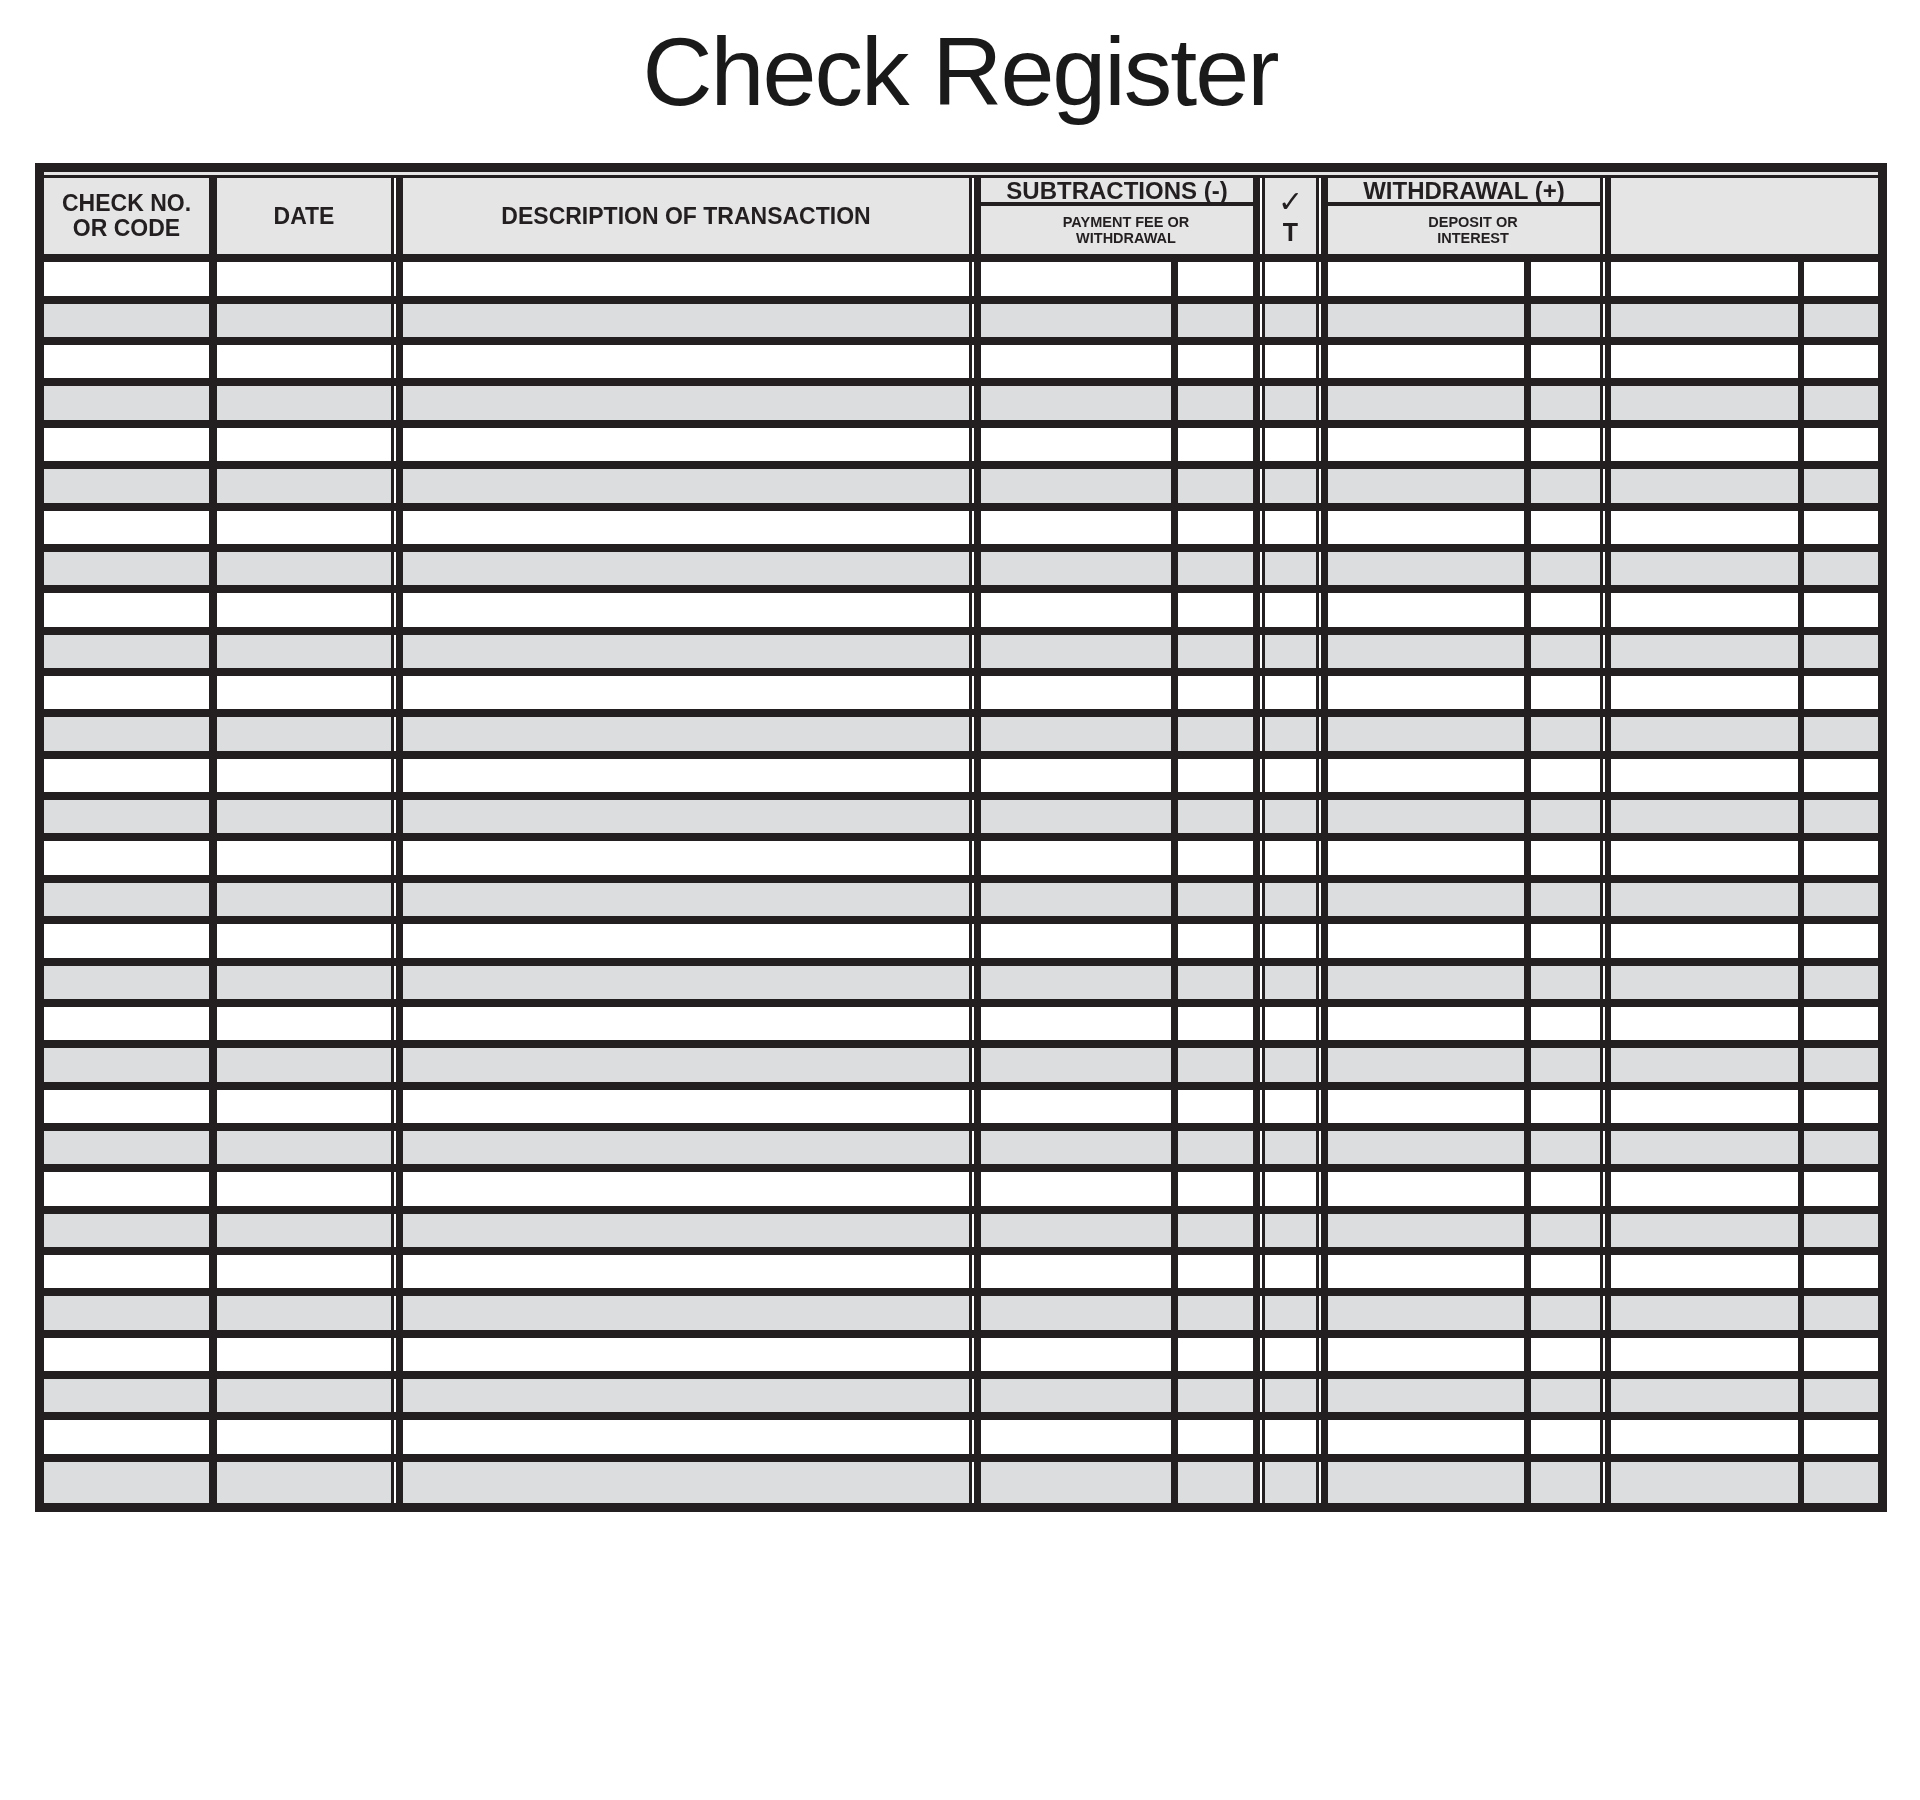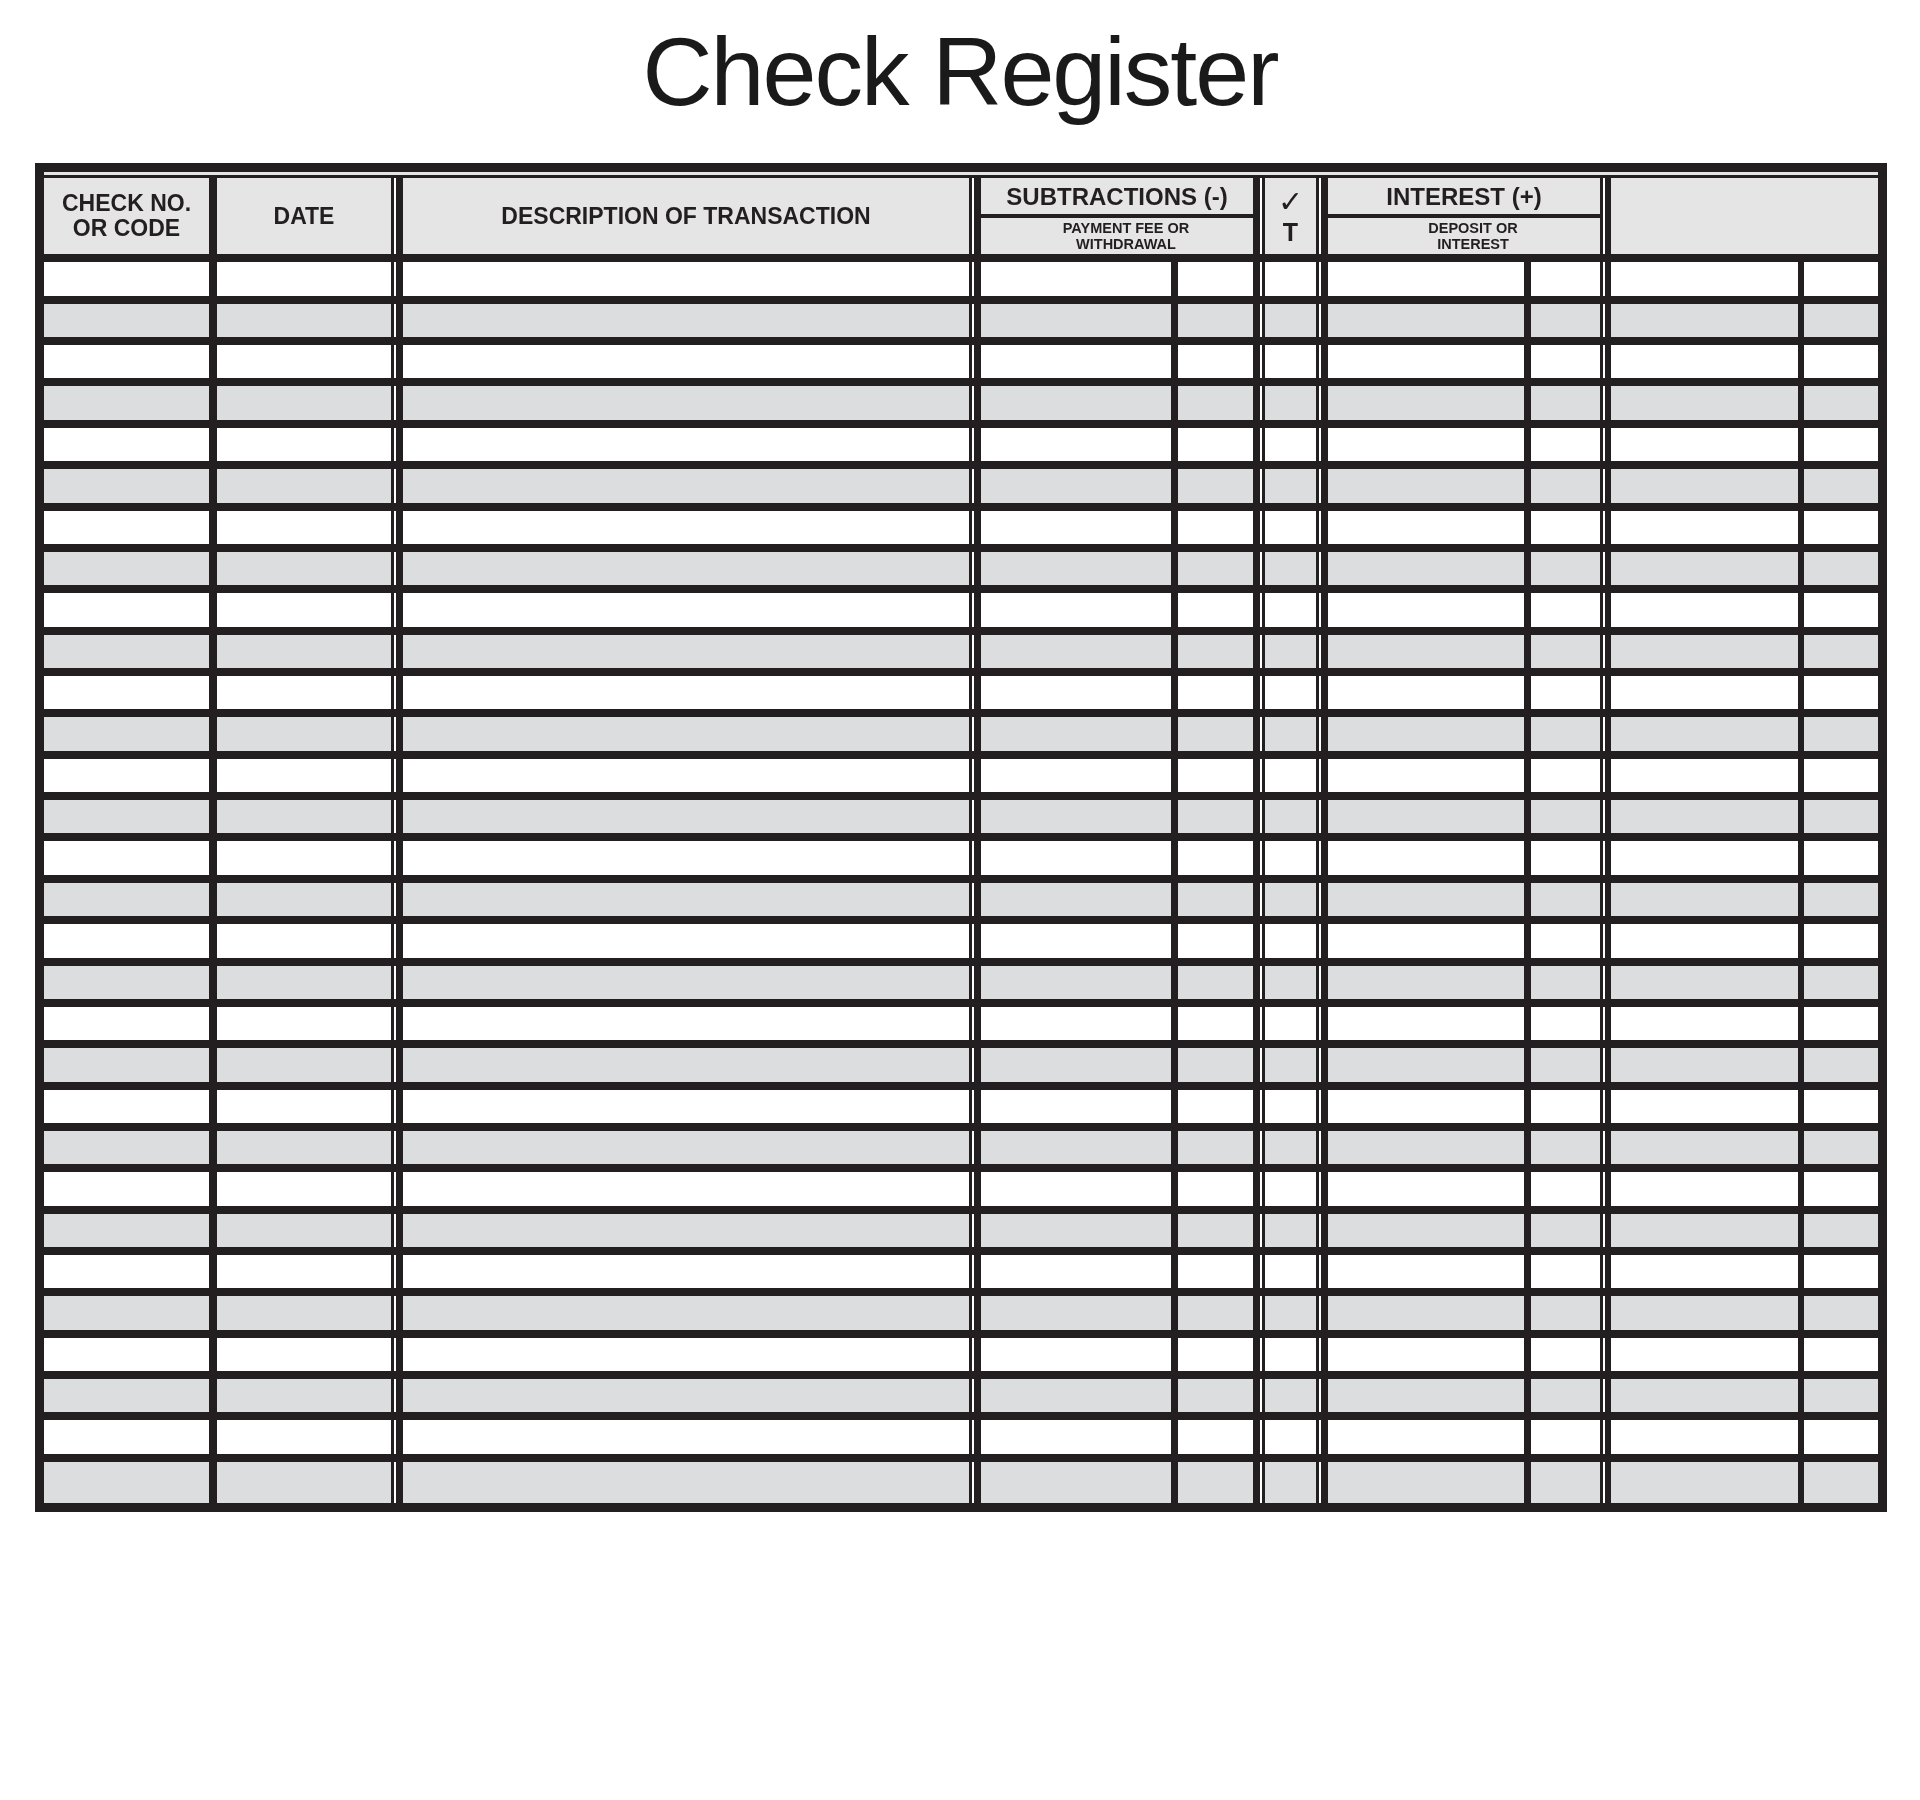--- a/index.html
+++ b/index.html
@@ -36,21 +36,21 @@
   }
   .hcell {
     display: flex; flex-direction: column;
     align-items: center; justify-content: center;
     text-align: center;
     font-weight: bold; font-size: 23px; line-height: 1.12;
   }
   .hcell span { display: block; }
   .hgroup { display: flex; flex-direction: column; }
   .g-top {
-    height: 40px;
+    height: 28px;
     display: flex; align-items: center; justify-content: center;
     font-weight: bold; font-size: 24px;
     border-bottom: 4px solid #231f20;
     padding-top: 2px;
   }
   .g-bot {
     flex: 1;
     display: flex; flex-direction: column;
     align-items: center; justify-content: center;
     font-weight: bold; font-size: 14.5px; line-height: 1.15;
@@ -113,21 +113,21 @@
     </div>
     <div class="sep-double-rev"></div>
 
     <div class="hcell tick-cell">
       <span class="tick-check">✓</span>
       <span class="tick-t">T</span>
     </div>
     <div class="sep-double"></div>
 
     <div class="hgroup">
-      <div class="g-top">INTEREST (+)</div>
+      <div class="g-top">WITHDRAWAL (+)</div>
       <div class="g-bot">
         <span>DEPOSIT OR</span>
         <span>INTEREST</span>
       </div>
     </div>
     <div class="sep-double"></div>
 
   </div>
 
   <div class="body">

